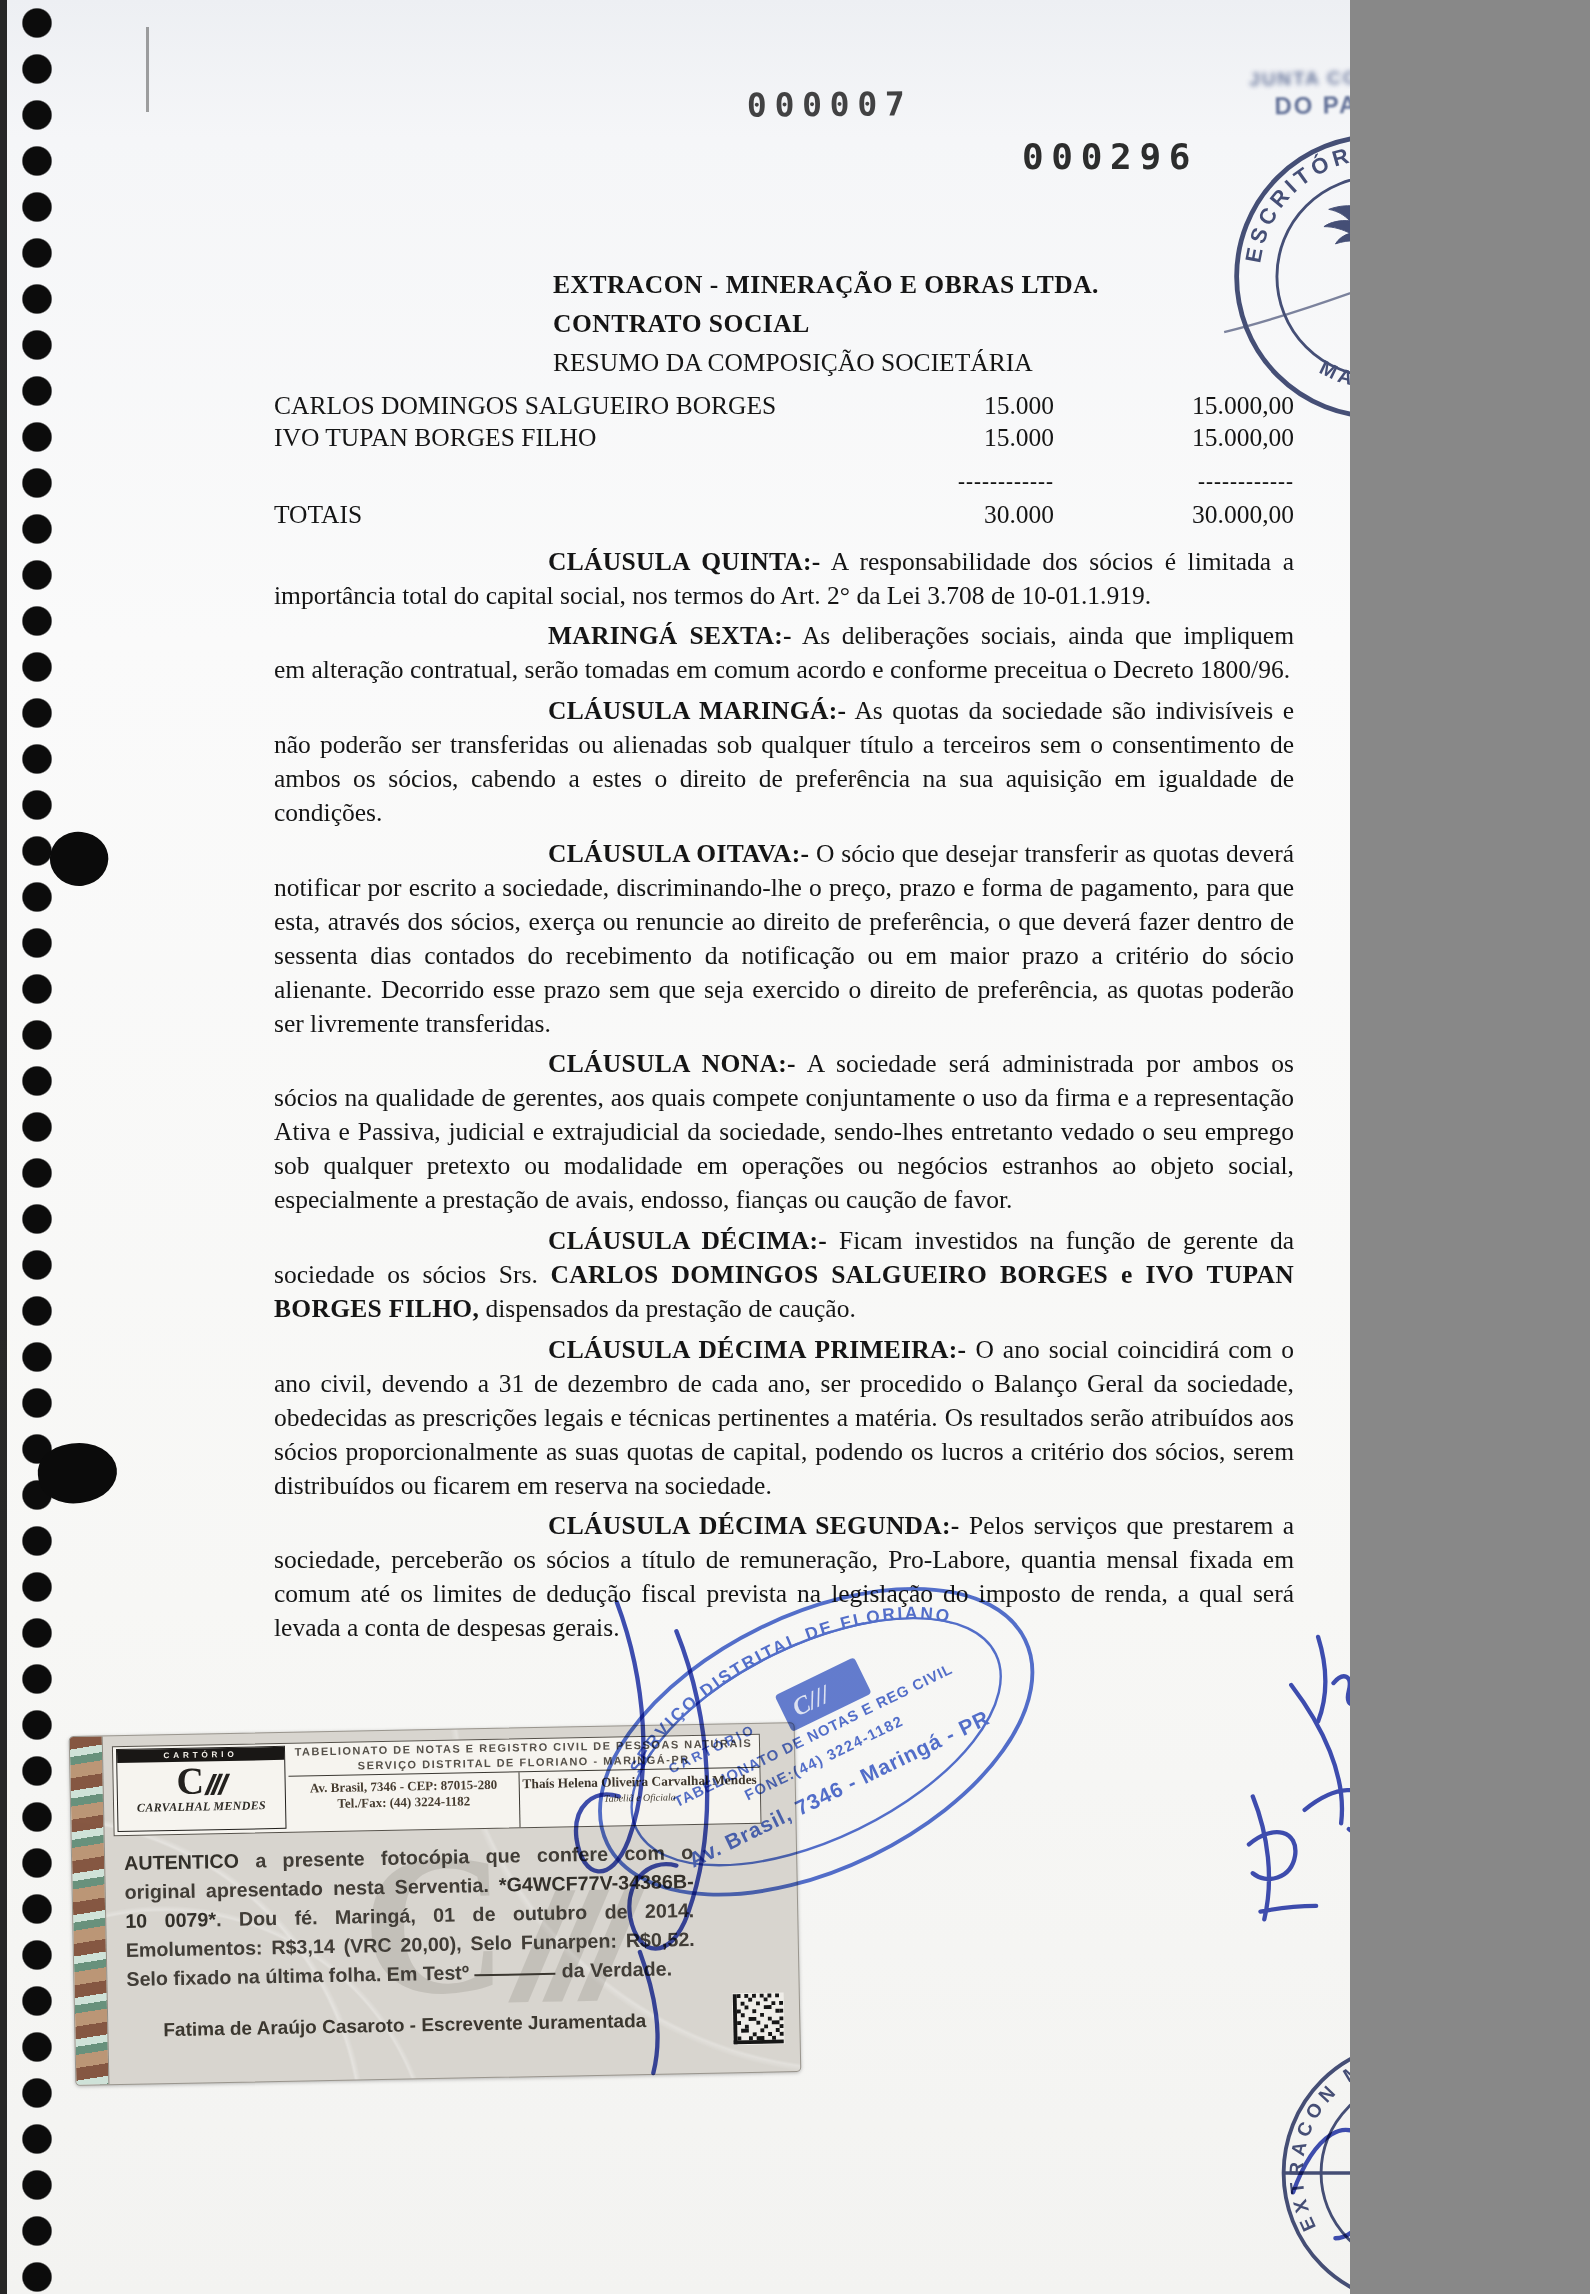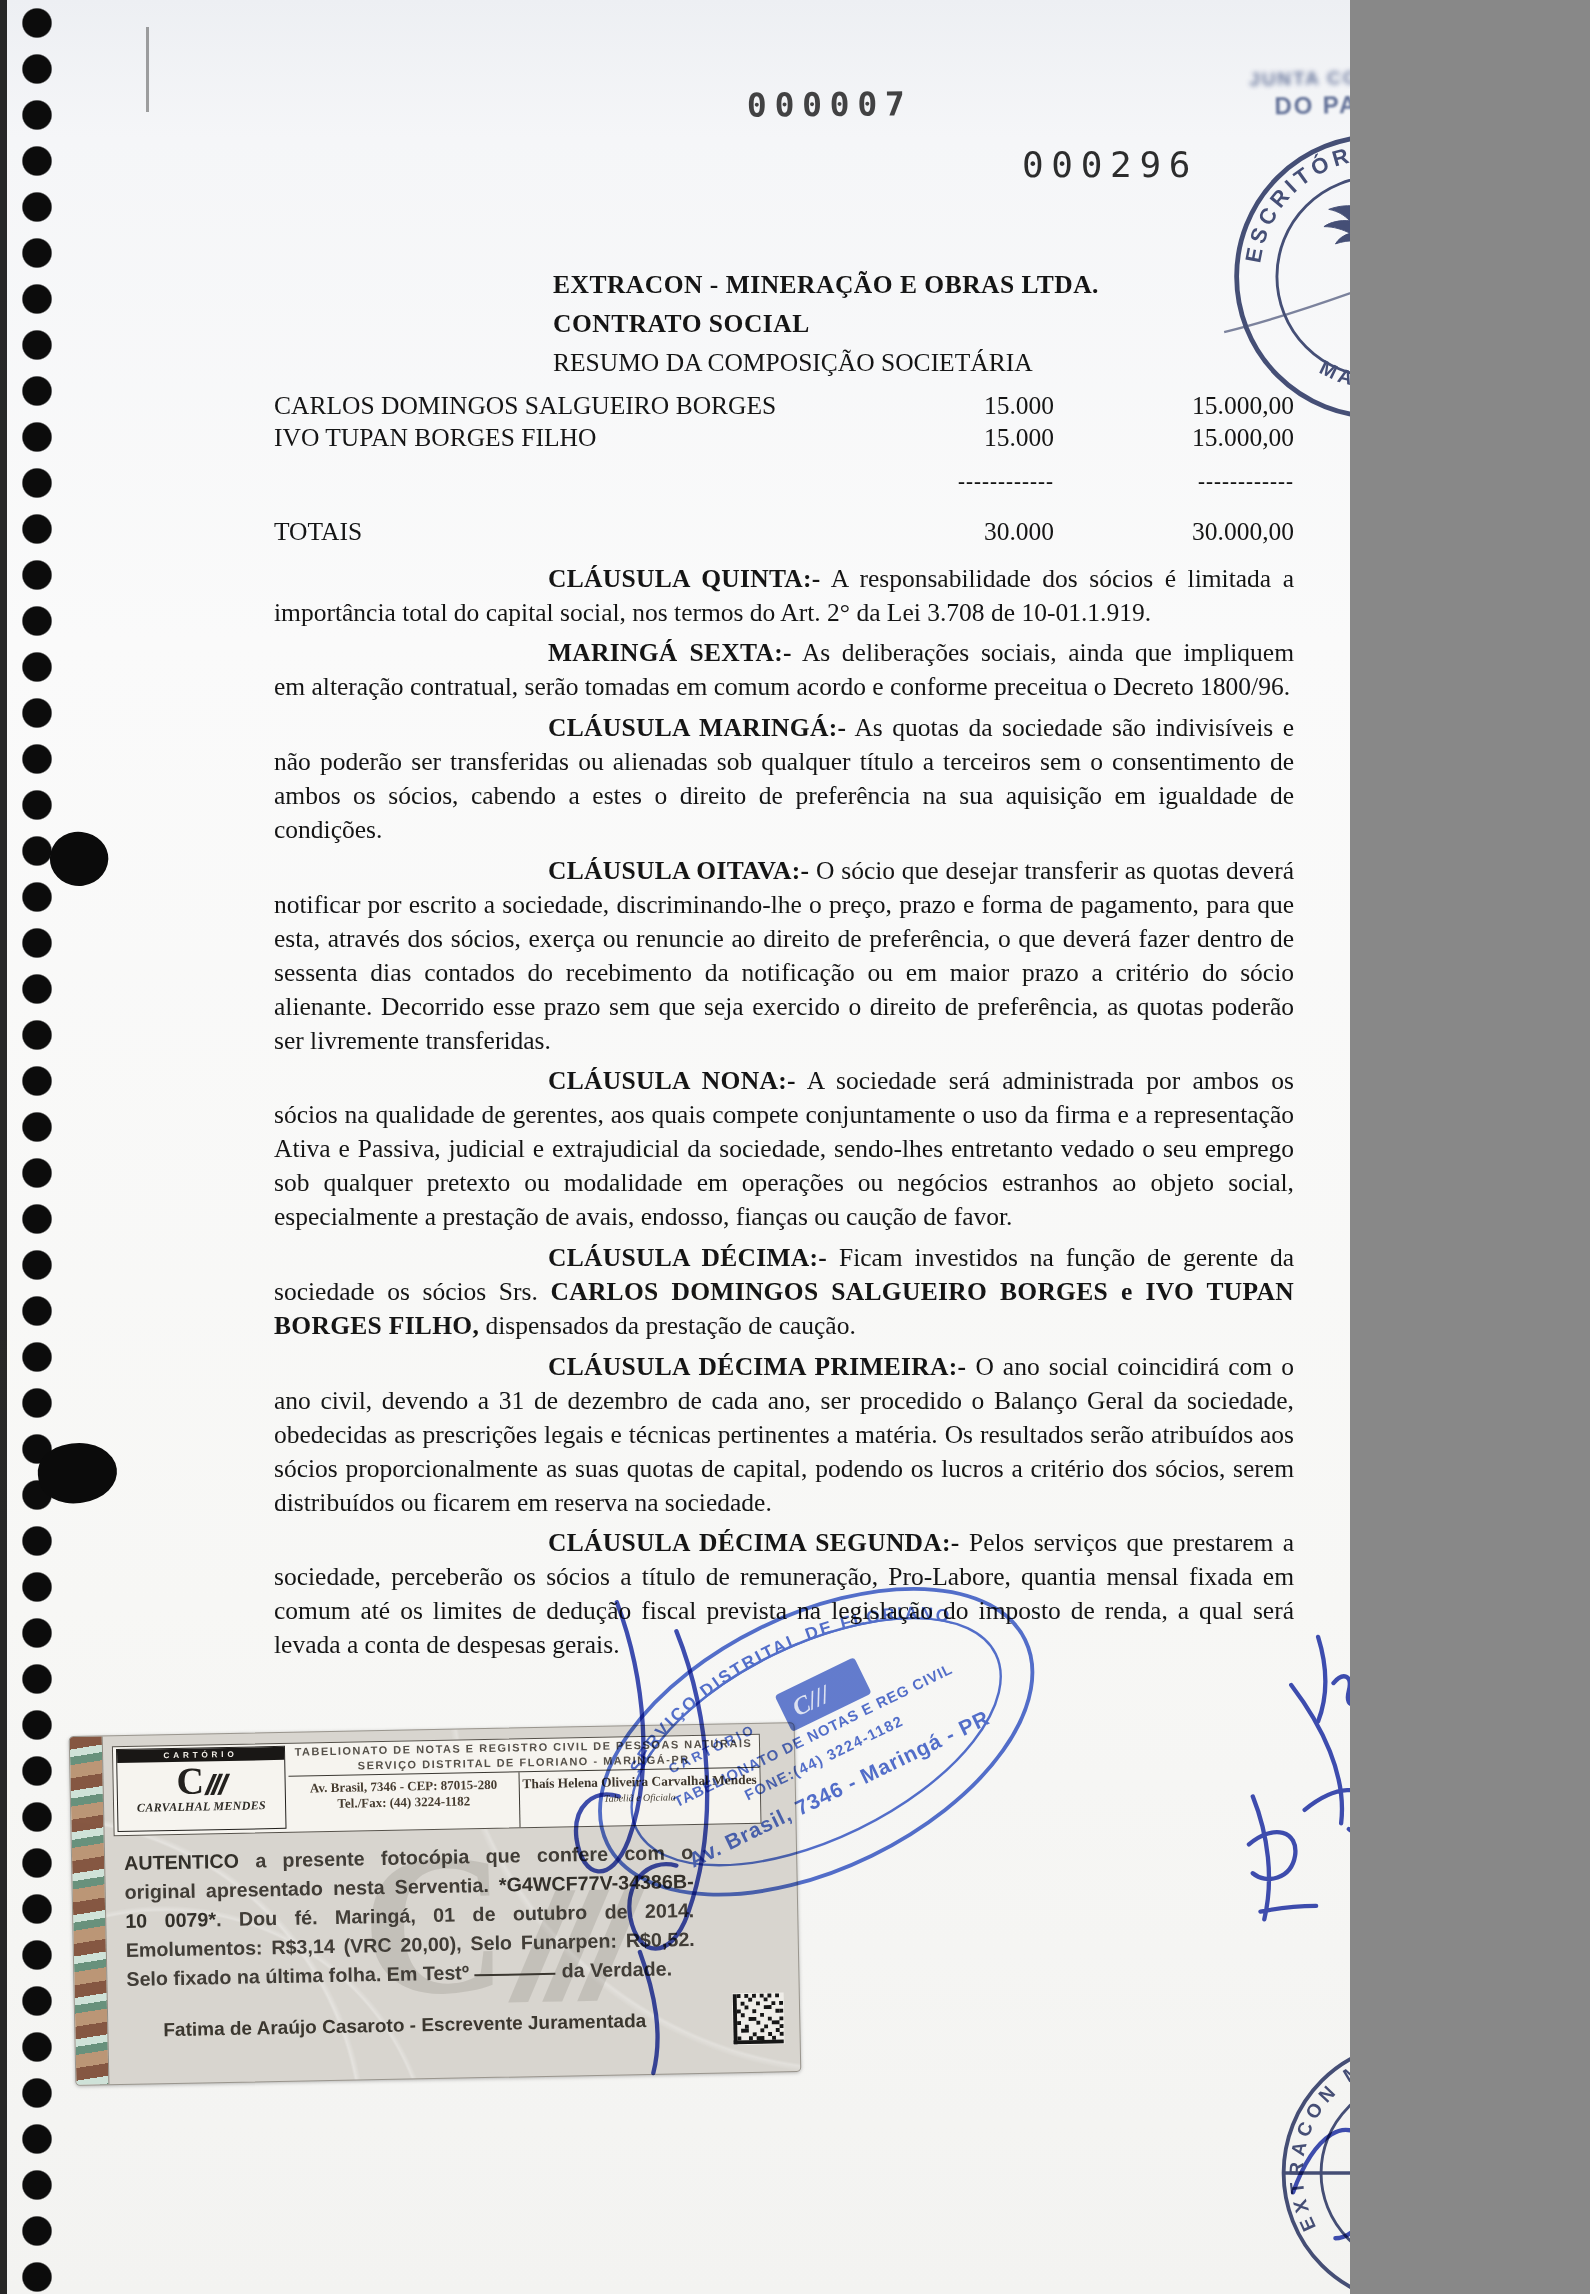--- a/index.html
+++ b/index.html
@@ -16,40 +16,40 @@
     background-size:69px 46px; background-repeat:repeat-y;
   }
   .ink-blob { position:absolute; background:#0b0b0b; border-radius:50% 46% 52% 48%; }
   .blob-a { left:50px; top:832px; width:58px; height:54px; transform:rotate(14deg); }
   .blob-b { left:38px; top:1443px; width:79px; height:60px; border-radius:46% 54% 50% 50%; transform:rotate(-8deg); }
   .scratch { position:absolute; left:146px; top:27px; width:2.9px; height:85px; background:#555; opacity:.55; }
 
   
   .stamp-num { position:absolute; font-family:"DejaVu Sans Mono", monospace; color:#1c1c1c; letter-spacing:7.7px; }
   .n1 { left:747px; top:85px; font-size:33px; font-weight:600; opacity:.82; transform:rotate(-.6deg); }
-  .n2 { left:1022px; top:136px; font-size:36px; font-weight:400; opacity:.92;margin-top:8px; }
+  .n2 { left:1022px; top:136px; font-size:36px; font-weight:700; opacity:.92; }
 
   
   .smudge { position:absolute; left:1239px; top:67px; width:231px; text-align:center; color:#51618c;
             font-family:"Liberation Sans", sans-serif; transform:rotate(-1deg); }
   .smudge .l1 { font-size:19px; font-weight:700; letter-spacing:1.9px; filter:blur(2.9px); opacity:.85; }
   .smudge .l2 { font-size:24px; font-weight:700; letter-spacing:1.9px; filter:blur(1.3px); opacity:.9; margin-top:1.9px; }
 
   
   .doc { position:absolute; left:274px; top:265px; width:1020px; color:#151515;
          font-size:25.5px; line-height:34px; }
   .title { margin-left:279px; line-height:39px; }
   .title .t1, .title .t2 { font-weight:700; letter-spacing:0.5px; }
   .tbl { margin-top:7.7px; }
   .trow { display:flex; line-height:32px; }
   .tc-name { flex:1; }
   .tc-q { width:183px; text-align:right; }
   .tc-v { width:240px; text-align:right; }
   .dashes { letter-spacing:1px; font-weight:700; font-size:21px; }
-  .totrow { margin-top:19px; }
+  .totrow { margin-top:2px; }
   .dashrow { margin-top:11.5px; }
   .clauses { margin-top:13.4px; }
   .clause { text-align:justify; text-indent:274px; margin-bottom:6.7px;font-family:Liberation Serif, serif; }
   .clause b { font-weight:700; letter-spacing:0.3px; }
 
   
   .sticker { position:absolute; left:72px; top:1729px; width:726px; height:350px;
              background:#d8d5cf; border:1px solid #9a968e; border-radius:4.8px;
              transform:rotate(-1.1deg); overflow:hidden;
              box-shadow:0 1px 3.8px rgba(0,0,0,.25); font-family:"Liberation Sans", sans-serif; }

